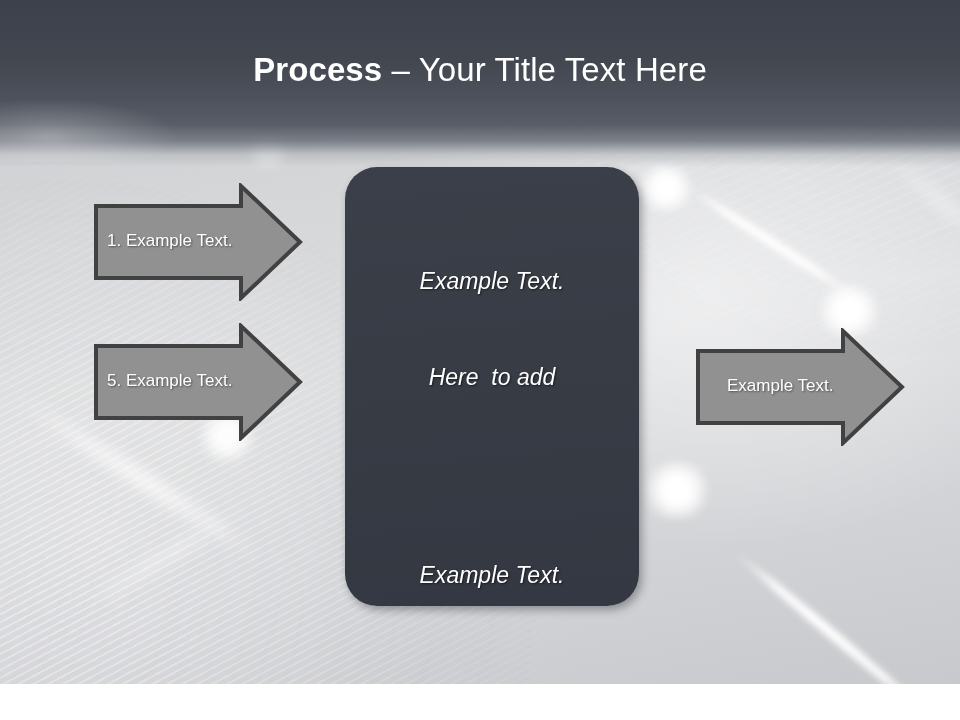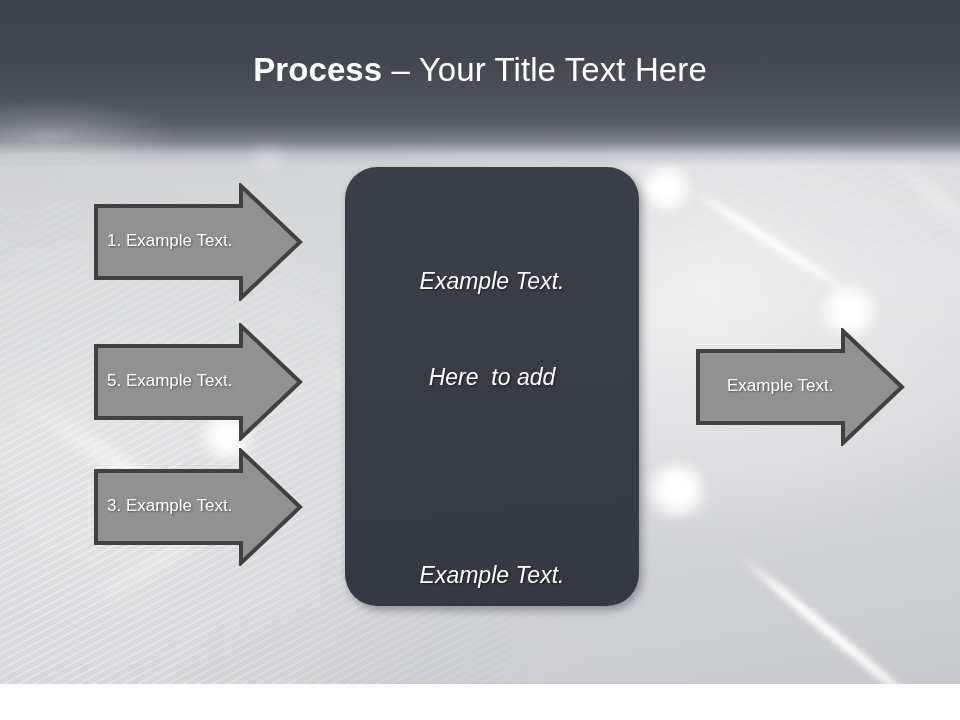--- a/index.html
+++ b/index.html
@@ -194,26 +194,20 @@
     <span class="arrow-label" style="left:14px; top:48px;">1. Example Text.</span>
   </div>
 
   <div class="arrow" style="left:93px; top:323px;">
     <svg width="210" height="118" viewBox="0 0 210 118">
       <path d="M3 23 L148 23 L148 3 L207 59 L148 115 L148 95 L3 95 Z" fill="#919191" stroke="#414141" stroke-width="4" stroke-linejoin="miter"></path>
     </svg>
     <span class="arrow-label" style="left:14px; top:48px;">5. Example Text.</span>
   </div>
 
-  <div class="arrow" style="left:93px; top:448px;">
-    <svg width="210" height="118" viewBox="0 0 210 118">
-      <path d="M3 23 L148 23 L148 3 L207 59 L148 115 L148 95 L3 95 Z" fill="#919191" stroke="#414141" stroke-width="4" stroke-linejoin="miter"></path>
-    </svg>
-    <span class="arrow-label" style="left:14px; top:48px;">3. Example Text.</span>
-  </div>
 
   <div class="center-panel">
     <div class="panel-block b1">
       <div>Example Text.</div>
       <div>Here  to add</div>
     </div>
     <div class="panel-block b2">
       <div>Example Text.</div>
       
       

